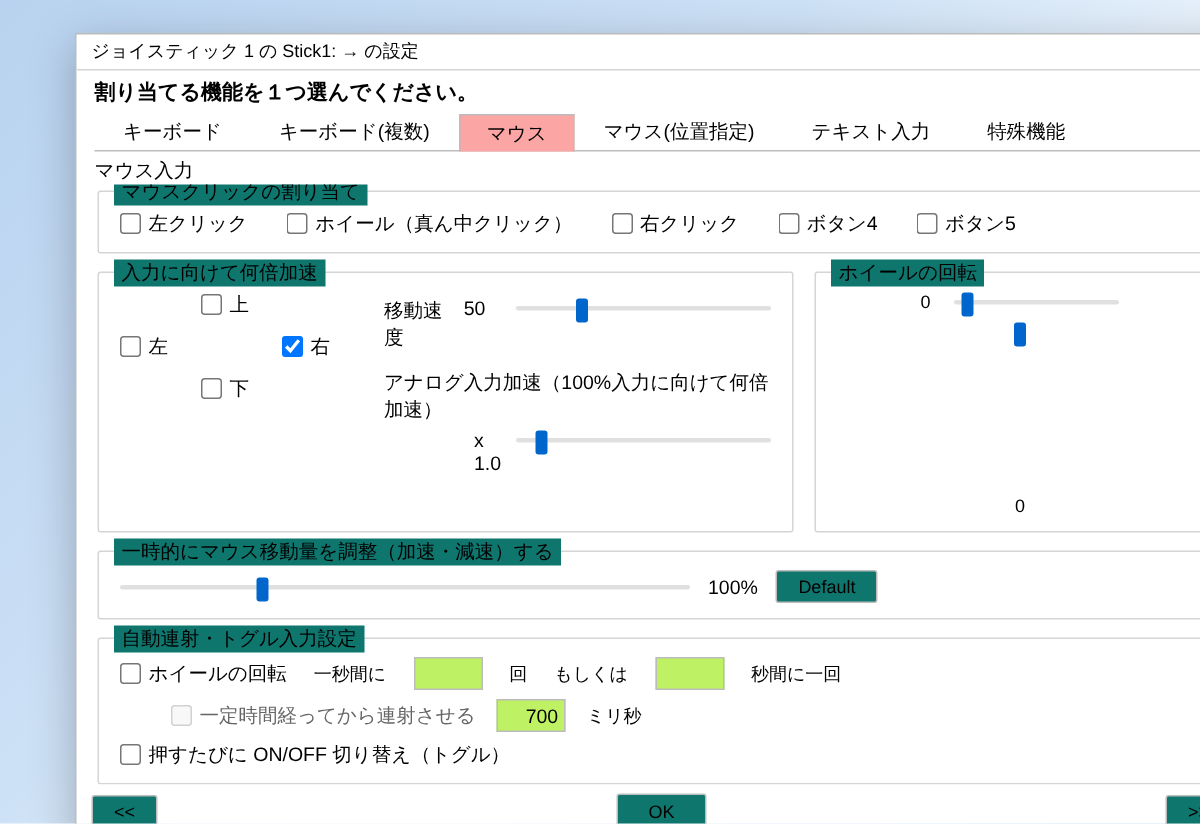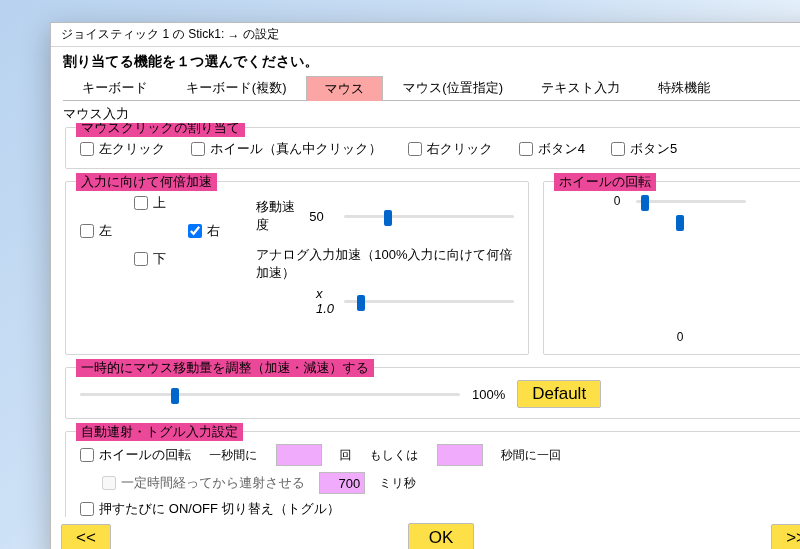--- a/index.html
+++ b/index.html
@@ -38,42 +38,42 @@
   .titlebar .closebtn{width:36px;height:22px;display:flex;align-items:center;justify-content:center;cursor:pointer;}
   .titlebar .closebtn svg{width:10px;height:10px;}
   .heading{font-weight:bold;font-size:14px;padding:6px 12px 4px;}
   .tabs{display:flex;padding:0 12px;}
   .tab{flex:0 0 auto;padding:3px 18px;font-size:13px;border:1px solid transparent;border-bottom:none;cursor:pointer;white-space:nowrap;}
   .tab.active{border-color:var(--border);background:#fca5a5;position:relative;top:1px;}
   .tabrow-line{height:1px;background:var(--border);margin:0 12px;}
   .section-label{font-size:13px;padding:4px 12px 0;}
   .content{flex:1;padding:4px 14px 4px 14px;overflow:hidden;}
   .group{border:1px solid var(--border-light);border-radius:2px;padding:12px 14px 10px;margin-bottom:12px;position:relative;}
-  .group-title{position:absolute;top:-9px;left:10px;background:#ec4899;padding:0 5px;font-size:13px;}
+  .group-title{position:absolute;top:-9px;left:10px;background:#0f766e;padding:0 5px;font-size:13px;}
   .row{display:flex;align-items:center;gap:8px;}
   .cb{display:inline-flex;align-items:center;gap:5px;cursor:pointer;font-size:13px;}
   .cb input{margin:0;width:14px;height:14px;cursor:pointer;}
-  .cb.disabled{color:var(--muted);cursor:default;}
+  .cb.disabled{color:var(--muted);cursor:default;margin-left:12px;}
   .cb.disabled input{cursor:default;}
   .two-col{display:flex;gap:14px;}
   .col{flex:1;}
   .cursor-grid{display:grid;grid-template-columns:48px 48px 48px;grid-template-rows:auto auto auto;gap:10px 6px;margin-bottom:6px;}
   .cursor-grid .cell{display:flex;align-items:center;justify-content:flex-start;}
-  .slider-line{display:flex;align-items:center;gap:10px;font-size:13px;margin:4px 0;}
+  .slider-line{display:flex;align-items:flex-start;gap:10px;font-size:13px;margin:4px 0;}
   .slider-track{position:relative;height:14px;flex:0 0 170px;}
   .slider-track .track{position:absolute;left:0;right:0;top:6px;height:3px;background:var(--slider-track);border-radius:2px;}
   .slider-track .thumb{position:absolute;top:1px;width:8px;height:16px;background:var(--slider-thumb);border-radius:2px;transform:translateX(-50%);}
   .wheel .subcol{display:flex;flex-direction:column;align-items:center;gap:6px;margin-top:6px;}
   .wheel-row{display:flex;align-items:center;gap:16px;justify-content:center;width:100%;}
   .slider-track.sm{flex:0 0 110px;}
   .adjust-row{display:flex;align-items:center;gap:12px;font-size:13px;}
   .adjust-row .slider-track{flex:0 0 380px;}
-  .btn{border:1px solid var(--border);background:#fde047;padding:3px 14px;font-size:17px;cursor:pointer;border-radius:2px;}
+  .btn{border:1px solid var(--border);background:#0f766e;padding:3px 14px;font-size:12px;cursor:pointer;border-radius:2px;}
   .btn.lg{padding:4px 20px;}
-  input.txt{border:1px solid var(--border);padding:2px 4px;font-size:13px;background:#f0abfc;height:22px;}
+  input.txt{border:1px solid var(--border);padding:2px 4px;font-size:13px;background:#bef264;height:22px;}
   .footer{display:flex;align-items:center;justify-content:space-between;padding:6px 10px 8px;gap:10px;}
   .footer .mid{display:flex;gap:1px;}
   .small-input{width:46px;text-align:right;}
   .spacer{height:8px;}
 </style>
 </head>
 <body>
 
 <div class="bgwin bgwin1"></div>
 <div class="bgwin-tab">ck  Opt</div>
@@ -172,21 +172,21 @@
             <div class="slider-line">
               <span>移動速度</span>
               <span style="width:30px;">50</span>
               <div class="slider-track">
                 <div class="track"></div>
                   <div class="thumb" style="left:26%;"></div>
               </div>
             </div>
             <div class="spacer"></div>
             <div style="font-size:13px;">アナログ入力加速（100%入力に向けて何倍加速）</div>
-            <div class="slider-line" style="padding-left:60px;font-style:italic;">
+            <div class="slider-line" style="padding-left:60px;">
               <span>x 1.0</span>
               <div class="slider-track">
                 <div class="track"></div>
                   <div class="thumb" style="left:10%;"></div>
               </div>
             </div>
           </div>
         </div>
       </div>
 

